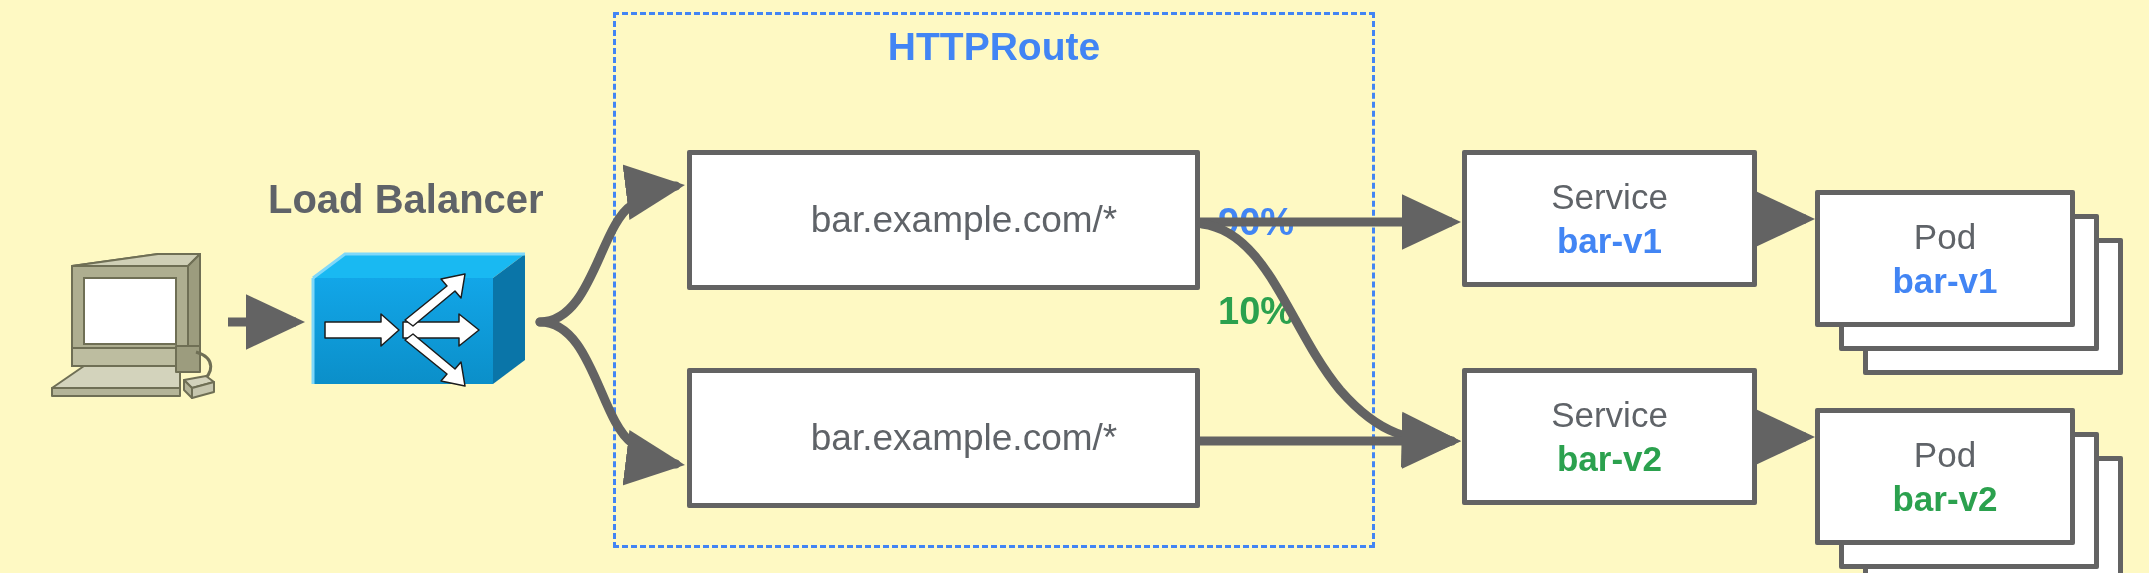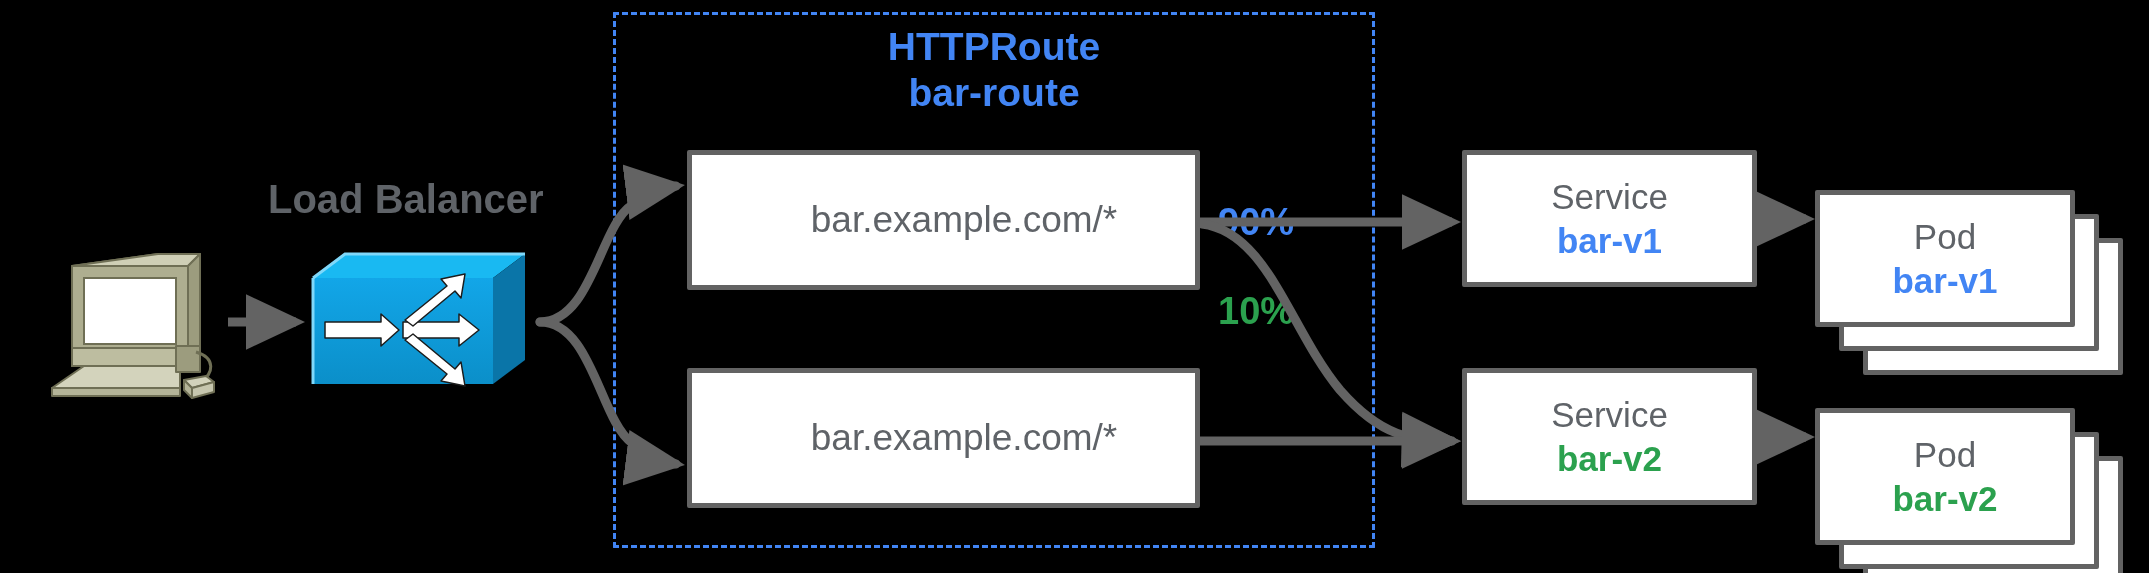--- a/index.html
+++ b/index.html
@@ -9,21 +9,21 @@
     background: #ffffff;
   }
   body {
     font-family: "Liberation Sans", sans-serif;
     -webkit-font-smoothing: antialiased;
   }
   #stage {
     position: relative;
     width: 2149px;
     height: 573px;
-    background: #000000;
+    background: #fef9c3;
     overflow: hidden;
   }
   
   .node-box {
     position: absolute;
     box-sizing: border-box;
     background: #ffffff;
     border: 5px solid #636363;
     border-radius: 2px;
     display: flex;
@@ -117,21 +117,20 @@
 </style>
 </head>
 <body>
 
 <div id="stage">
 
   <div class="route-group" style="left:613px; top:12px; width:762px; height:536px;"></div>
 
   <div class="route-title" style="left:613px; top:24px; width:762px;">
     <span>HTTPRoute</span>
-    <span>bar-route</span>
   </div>
 
   <div class="label lb-label" style="left:268px; top:151px;margin-top:28px;">Load Balancer</div>
 
   <div class="icon-layer" style="left:48px; top:248px; width:180px; height:160px;">
     <svg width="180" height="160" viewBox="0 0 180 160" xmlns="http://www.w3.org/2000/svg">
 
       <polygon points="4,140 36,118 132,118 132,140" fill="#d3d3bc" stroke="#6f6f55" stroke-width="2" stroke-linejoin="round"></polygon>
       <polygon points="4,140 132,140 132,148 4,148" fill="#b4b498" stroke="#6f6f55" stroke-width="2" stroke-linejoin="round"></polygon>
 

